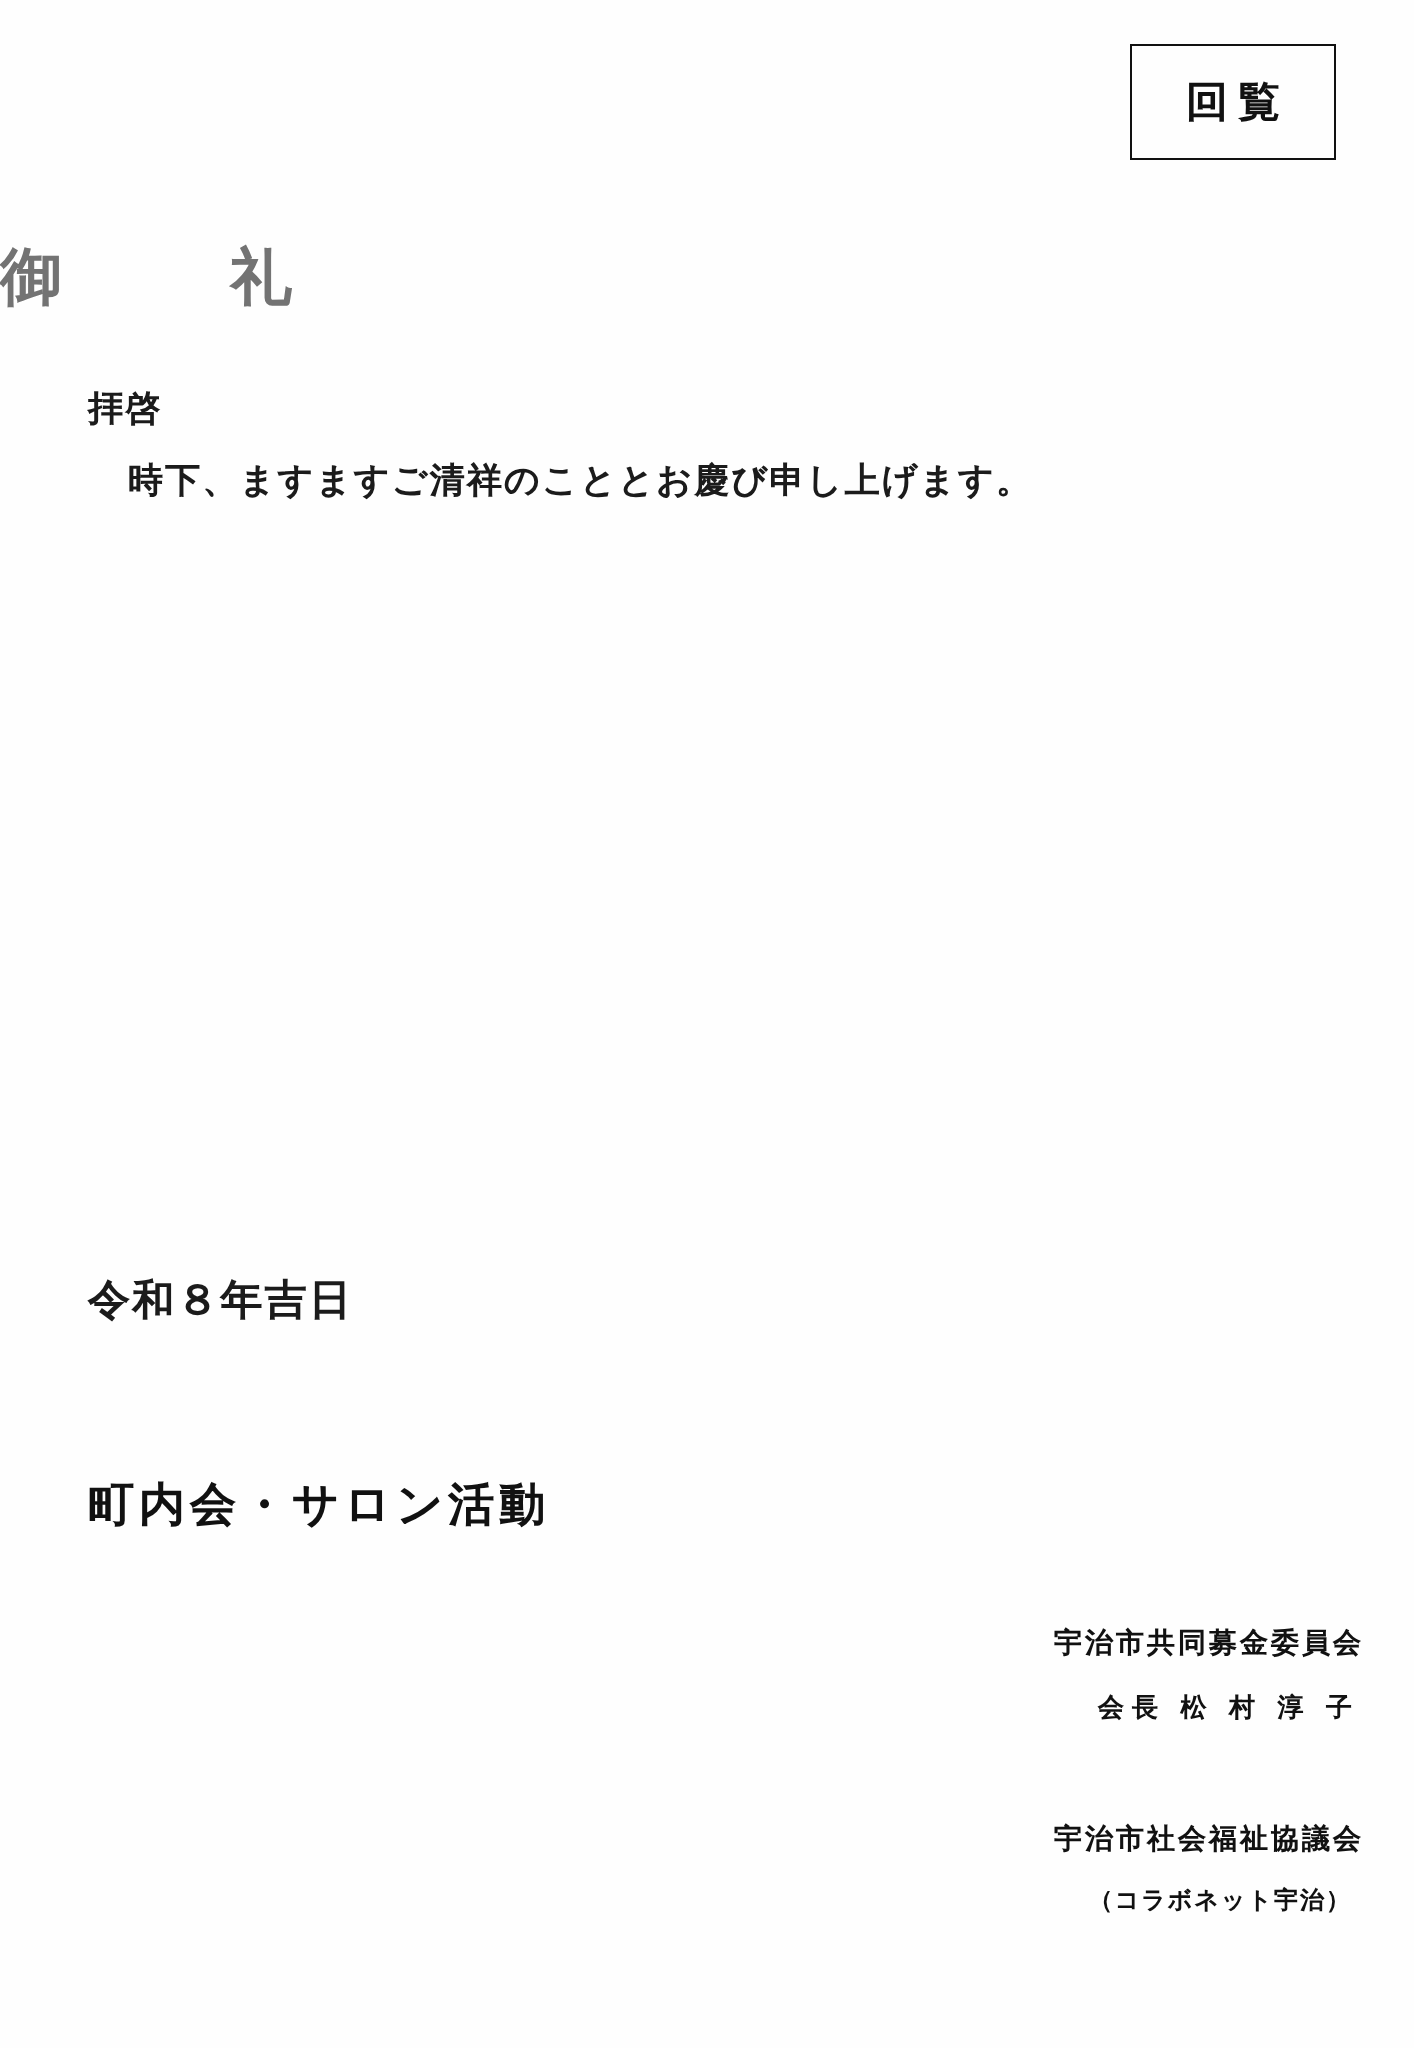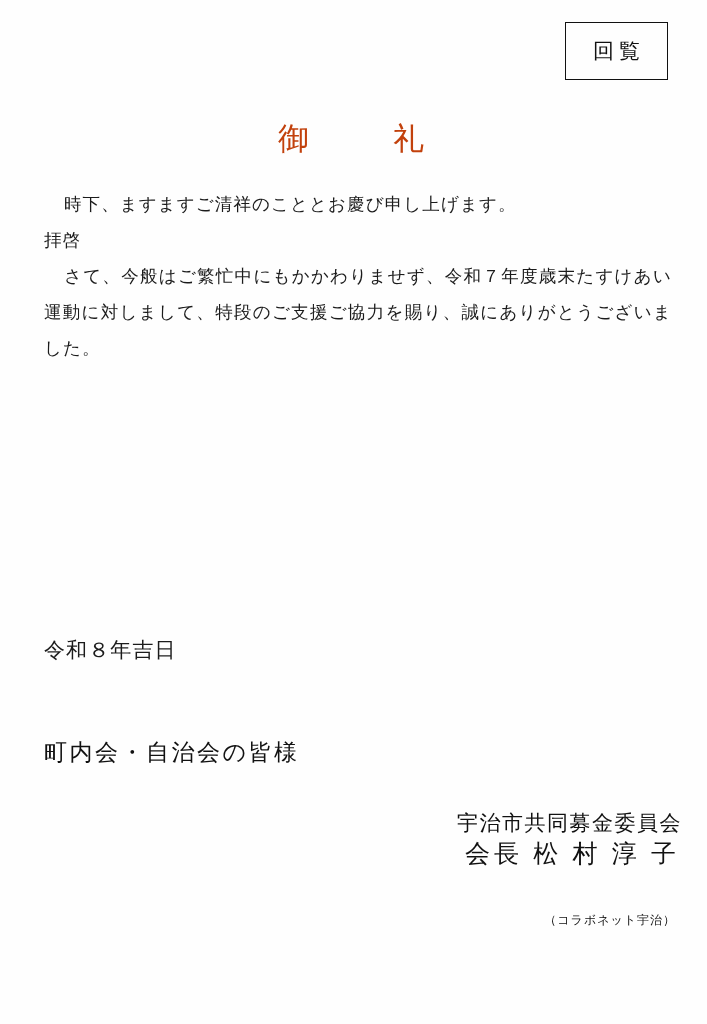--- a/index.html
+++ b/index.html
@@ -14,20 +14,21 @@
     font-family: "Liberation Serif", "DejaVu Serif", serif;
     color: #1a1a1a;
     overflow: hidden;
   }
   .page {
     position: absolute;
     inset: 0;
     width: 707px;
     height: 1024px;
     background: #fefefe;
+    font-weight: bold;
   }
 
   
   .circulation-box {
     position: absolute;
     top: 22px;
     left: 565px;
     width: 103px;
     height: 58px;
     border: 1.5px solid #111;
@@ -42,23 +43,23 @@
     text-indent: 5px;
     color: #111;
   }
 
   
   .doc-title {
     position: absolute;
     top: 118px;
     left: 0;
     width: 704px;
-    text-align: center;
+    text-align: left;
     font-size: 31px;
-    color: #c2410c;
+    color: #737373;
     letter-spacing: 2px;
   }
   .doc-title .sp {
     display: inline-block;
     width: 82px;
   }
 
   
   .body-block {
     position: absolute;
@@ -111,64 +112,64 @@
   }
   .sig-block-2 {
     position: absolute;
     top: 906px;
     left: 330px;
     width: 352px;
     text-align: right;
     color: #111;
   }
   .sig-org {
-    font-size: 21px;
+    font-size: 14px;
     letter-spacing: 1.5px;
     line-height: 30px;
   }
   .sig-sub {
     font-size: 12px;
     letter-spacing: 1px;
     line-height: 28px;
     padding-right: 6px;
   }
   .sig-name {
-    font-size: 25px;
+    font-size: 13px;
     letter-spacing: 4px;
     line-height: 32px;
     padding-right: 2px;
   }
 </style>
 </head>
 <body>
 
 <div class="page">
 
   <div class="circulation-box">
     <span class="label">回覧</span>
   </div>
 
   <div class="doc-title">
     <span>御</span><span class="sp"></span><span>礼</span>
   </div>
 
   <div class="body-block">
+    <p class="p">拝啓</p>
     <p class="p indent">時下、ますますご清祥のこととお慶び申し上げます。</p>
-    <p class="p">拝啓</p>
-    <p class="p indent">さて、今般はご繁忙中にもかかわりませず、令和７年度歳末たすけあい運動に対しまして、特段のご支援ご協力を賜り、誠にありがとうございました。</p>
     <div class="gap-small"></div>
     <div class="gap-small"></div>
   </div>
 
   <div class="date-line">令和８年吉日</div>
 
-  <div class="addressee">町内会・自治会の皆様</div>
+  <div class="addressee">町内会・サロン活動</div>
 
   <div class="sig-block-1">
     <div class="sig-org">宇治市共同募金委員会</div>
     <div class="sig-name">会長 松 村 淳 子</div>
   </div>
 
   <div class="sig-block-2">
+    <div class="sig-org">宇治市社会福祉協議会</div>
     <div class="sig-sub">（コラボネット宇治）</div>
   </div>
 
 </div>
 
 </body></html>

